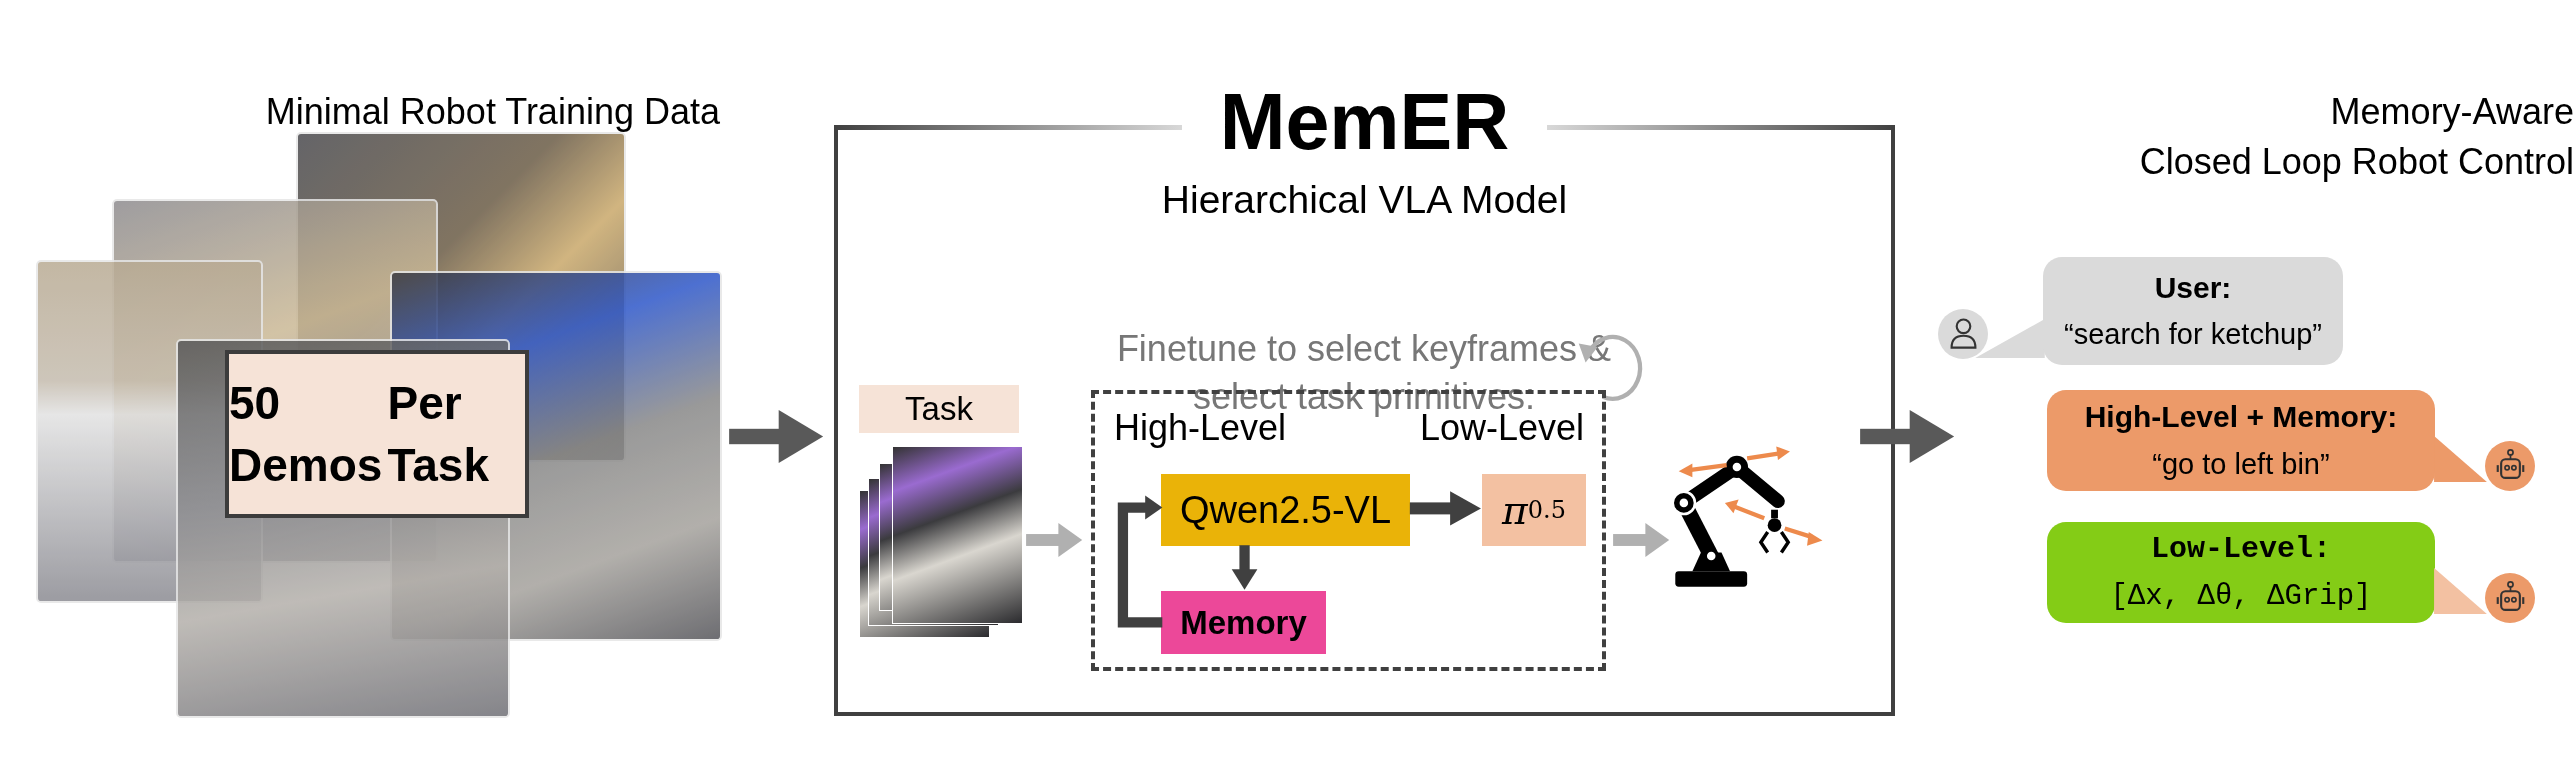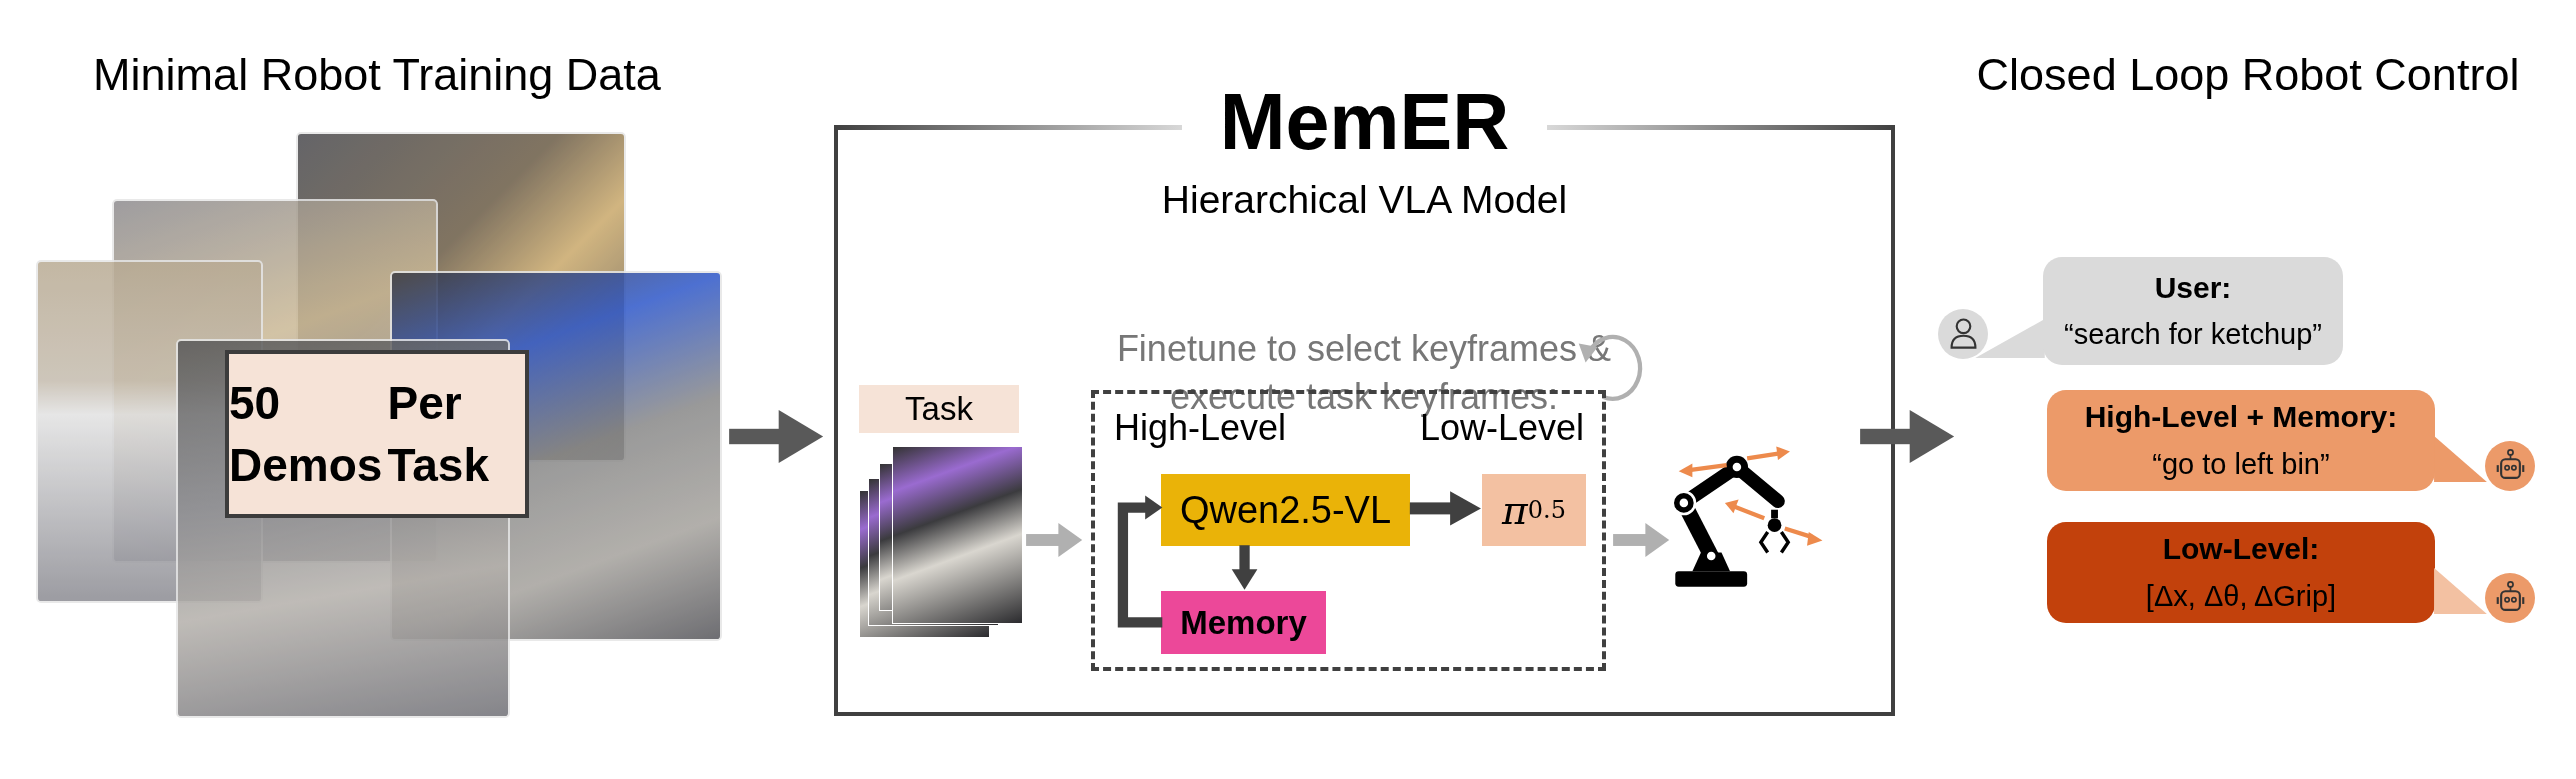--- a/index.html
+++ b/index.html
@@ -1,19 +1,19 @@
 <!DOCTYPE html>
 <html style="font-size:13.7px"><head>
 <meta charset="utf-8">
 <style>
   html, body { margin:0; padding:0; background:#ffffff; }
   body { width:2576px; height:779px; position:relative; overflow:hidden;
          font-family:"Liberation Sans", "DejaVu Sans", sans-serif; color:#000; }
   .abs { position:absolute; }
-  .title { font-size:45px; text-align:center; line-height:1.4; }
+  .title { font-size:36px; text-align:right; line-height:1.4;margin-top:44px; }
   #left-title { left:34px; top:43px; width:686px; }
   #right-title { left:1922px; top:43px; width:652px; }
 
   
   .photo { position:absolute; border:2.6px solid #e6e6e6; border-radius:5.1px; opacity:0.85; overflow:hidden; }
   .p1 { left:296px; top:132px; width:326px; height:326px;
         background: linear-gradient(135deg,#4a4a4e 0%,#6b5c46 40%,#c9a86a 60%,#3d3d40 100%); }
   .p2 { left:112px; top:199px; width:322px; height:360px;
         background: linear-gradient(160deg,#8e8c8f 0%,#cbb996 40%,#9d9ca3 70%,#707078 100%); }
   .p3 { left:36px; top:260px; width:223px; height:339px;
@@ -55,21 +55,21 @@
   #pi-box sub { font-size:24px; font-style:normal; }
   #memory-box { left:1161px; top:591px; width:165px; height:63px; background:#ec4899;
         font-size:33px; font-weight:bold; display:flex; align-items:center; justify-content:center; }
 
   
   .bubble { position:absolute; border-radius:19px; text-align:center; font-size:29px;
         display:flex; flex-direction:column; justify-content:center; line-height:1.35;gap:7px; }
   .bubble b { font-size:30px; }
   #user-bubble { left:2043px; top:257px; width:300px; height:108px; background:#dadada; }
   #hl-bubble { left:2047px; top:390px; width:388px; height:101px; background:#ec9a69; }
-  #ll-bubble { left:2047px; top:522px; width:388px; height:101px; background:#c2410c; }
+  #ll-bubble { left:2047px; top:522px; width:388px; height:101px; background:#84cc16;font-family:Liberation Mono, monospace; }
   .avatar { position:absolute; width:50px; height:50px; border-radius:50%; display:flex; align-items:center; justify-content:center; }
 </style>
 </head>
 <body>
 
 <div id="left-title" class="abs title">Minimal Robot Training Data</div>
 <div class="photo p1"></div>
 <div class="photo p2"></div>
 <div class="photo p3"></div>
 <div class="photo p4"></div>
@@ -84,21 +84,21 @@
   <polygon points="58,0 110,31 58,62" fill="#595959"></polygon>
 </svg>
 
 <div class="abs top-line-l"></div>
 <div class="abs top-line-r"></div>
 <div id="main-box" class="abs"></div>
 <div id="memer-title" class="abs">MemER</div>
 <div id="hvla" class="abs">Hierarchical VLA Model</div>
 <div id="finetune" class="abs">
   <div>Finetune to select keyframes &amp;</div>
-  <div>execute task keyframes:</div>
+  <div>select task primitives:</div>
 </div>
 <svg class="abs" style="left:1577px;top:328px;" width="103" height="86" viewBox="0 0 120 100">
   <path d="M 30 80 A 32 36 0 1 0 14 28" fill="none" stroke="#b0b0b0" stroke-width="5"></path>
   <polygon points="2,18 24,22 10,40" fill="#b0b0b0"></polygon>
 </svg>
 
 <div id="task-box" class="abs">Task</div>
 <div class="frame" style="left:859px;top:490px;"></div>
 <div class="frame" style="left:868px;top:478px;"></div>
 <div class="frame" style="left:879px;top:463px;"></div>
@@ -162,20 +162,21 @@
       <polygon points="180,114 164,104 162,120" stroke="none"></polygon>
   </g>
 </svg>
 
 <svg class="big-arrow" style="left:1860px;top:410px;" width="96" height="53" viewBox="0 0 112 62">
   <rect x="0" y="22" width="60" height="18" fill="#595959"></rect>
   <polygon points="58,0 110,31 58,62" fill="#595959"></polygon>
 </svg>
 
 <div id="right-title" class="abs title">
+  <div>Memory-Aware</div>
   <div>Closed Loop Robot Control</div>
 </div>
 
 <div class="avatar" style="left:1938px;top:309px;background:#dadada;">
   <svg width="29" height="34" viewBox="0 0 34 40">
     <circle cx="17" cy="11" r="8" fill="none" stroke="#333" stroke-width="2.5"></circle>
     <path d="M3 36 Q3 22 17 22 Q31 22 31 36 Z" fill="none" stroke="#333" stroke-width="2.5"></path>
   </svg>
 </div>
 <svg class="abs" style="left:1975px;top:319px;" width="70" height="39" viewBox="0 0 82 46">

